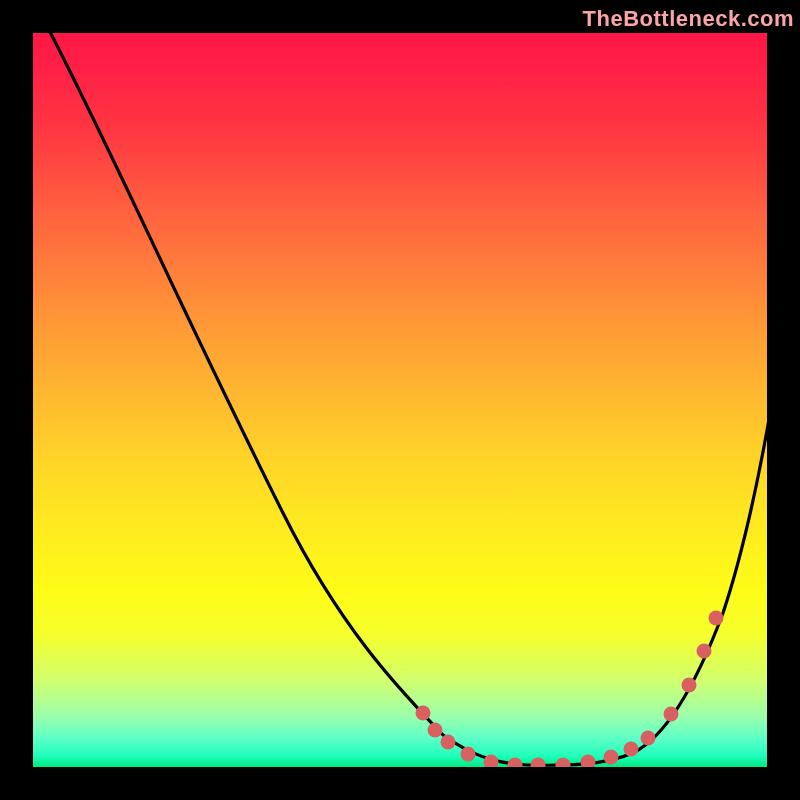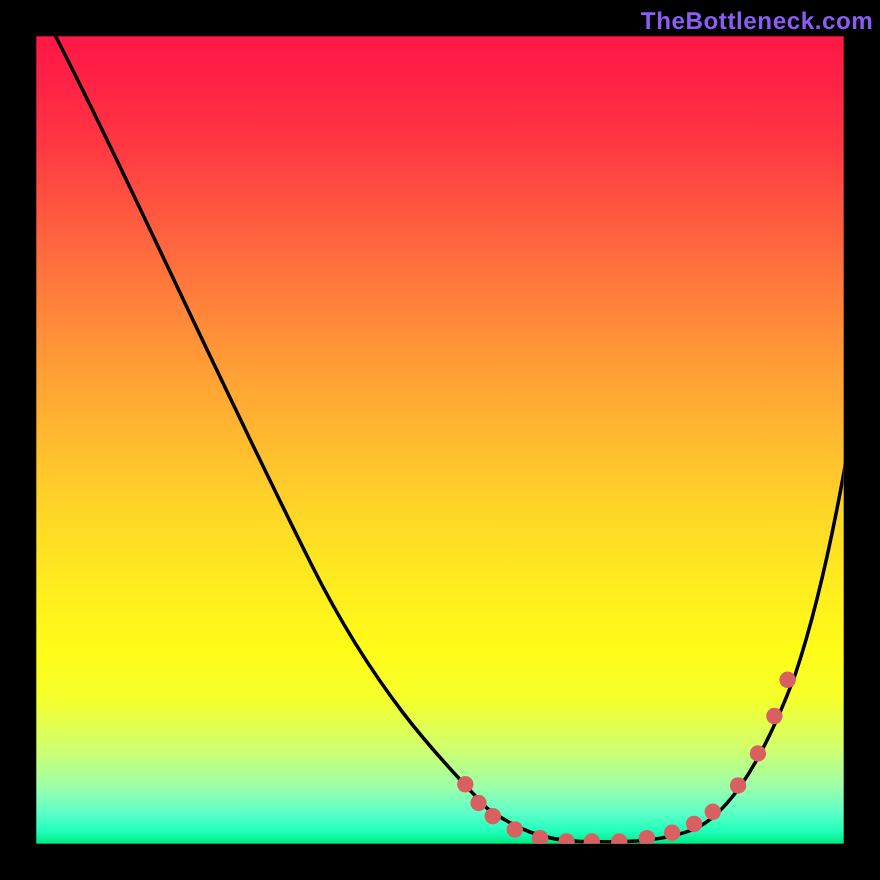--- a/index.html
+++ b/index.html
@@ -19,21 +19,21 @@
       #ffea20 67%,
       #fffc18 76%,
       #f5ff2c 82%,
       #d2ff6c 88%,
       #9cffaa 93%,
       #60ffc8 96%,
       #1fffba 98.5%,
       #00e880 100%
     ); }
   .curve { position: absolute; left: 0; top: 0; width: 734px; height: 734px; }
-  .water { position: absolute; right: 6px; top: 6px; color: #8b5cf6; font-size: 22px; font-weight: 600; letter-spacing: 0.5px; }
+  .water { position: absolute; right: 6px; top: 6px; color: #fca5a5; font-size: 22px; font-weight: 600; letter-spacing: 0.5px; }
 </style>
 </head>
 <body>
 <div class="wrap">
   <div class="plot">
     <div class="grad"></div>
     <svg class="curve" viewBox="0 0 734 734">
       <path d="M 15 -5
                C 80 120, 150 280, 250 480
                C 310 600, 370 660, 410 702

